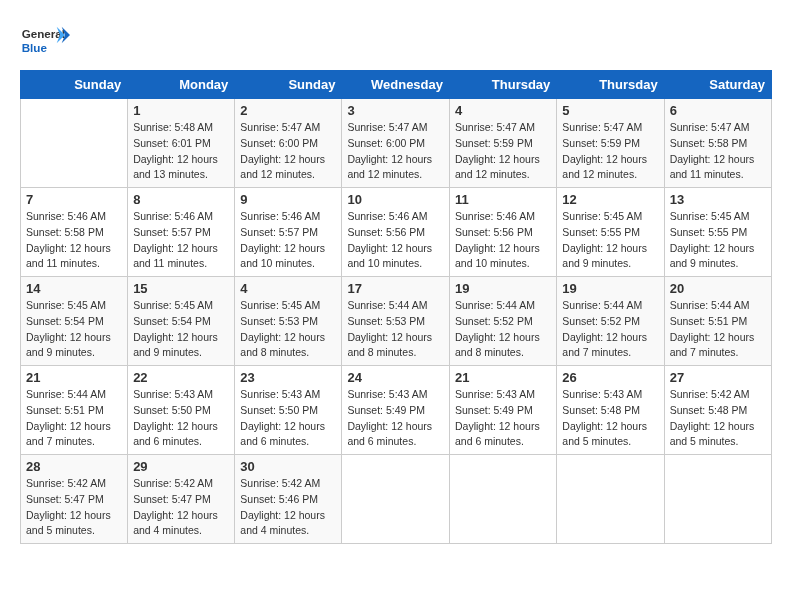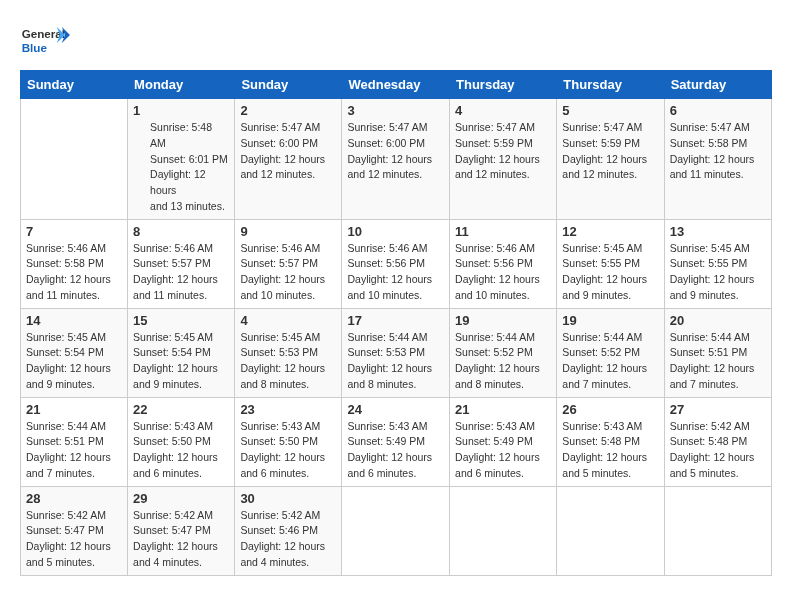--- a/index.html
+++ b/index.html
@@ -31,21 +31,21 @@
     table {
       width: 100%;
       border-collapse: collapse;
     }
     thead tr th {
       background-color: #1565c0;
       color: #fff;
       font-size: 13px;
       font-weight: bold;
       padding: 6px 6px;
-      text-align: left;
+      text-align: right;
       border: 1px solid #1565c0;
     }
     tbody tr td {
       border: 1px solid #ccc;
       vertical-align: top;
       padding: 4px 5px;
       font-size: 11px;
       color: #333;
       width: 108px;
       min-height: 80px;
@@ -105,21 +105,21 @@
         <th>Thursday</th>
         <th>Thursday</th>
         <th>Saturday</th>
       </tr>
   </thead>
   <tbody id="calendar-body">
   <tr>
         <td class="empty-cell"></td>
         <td>
           <span class="day-num">1</span>
-          <div class="day-info" style="white-space: pre-line; margin-left: 17px;">Sunrise: 5:48 AM
+          <div class="day-info" style="white-space: pre-line;">Sunrise: 5:48 AM
 Sunset: 6:01 PM
 Daylight: 12 hours
 and 13 minutes.</div>
         </td>
         <td>
           <span class="day-num">2</span>
           <div class="day-info" style="white-space: pre-line;">Sunrise: 5:47 AM
 Sunset: 6:00 PM
 Daylight: 12 hours
 and 12 minutes.</div>

